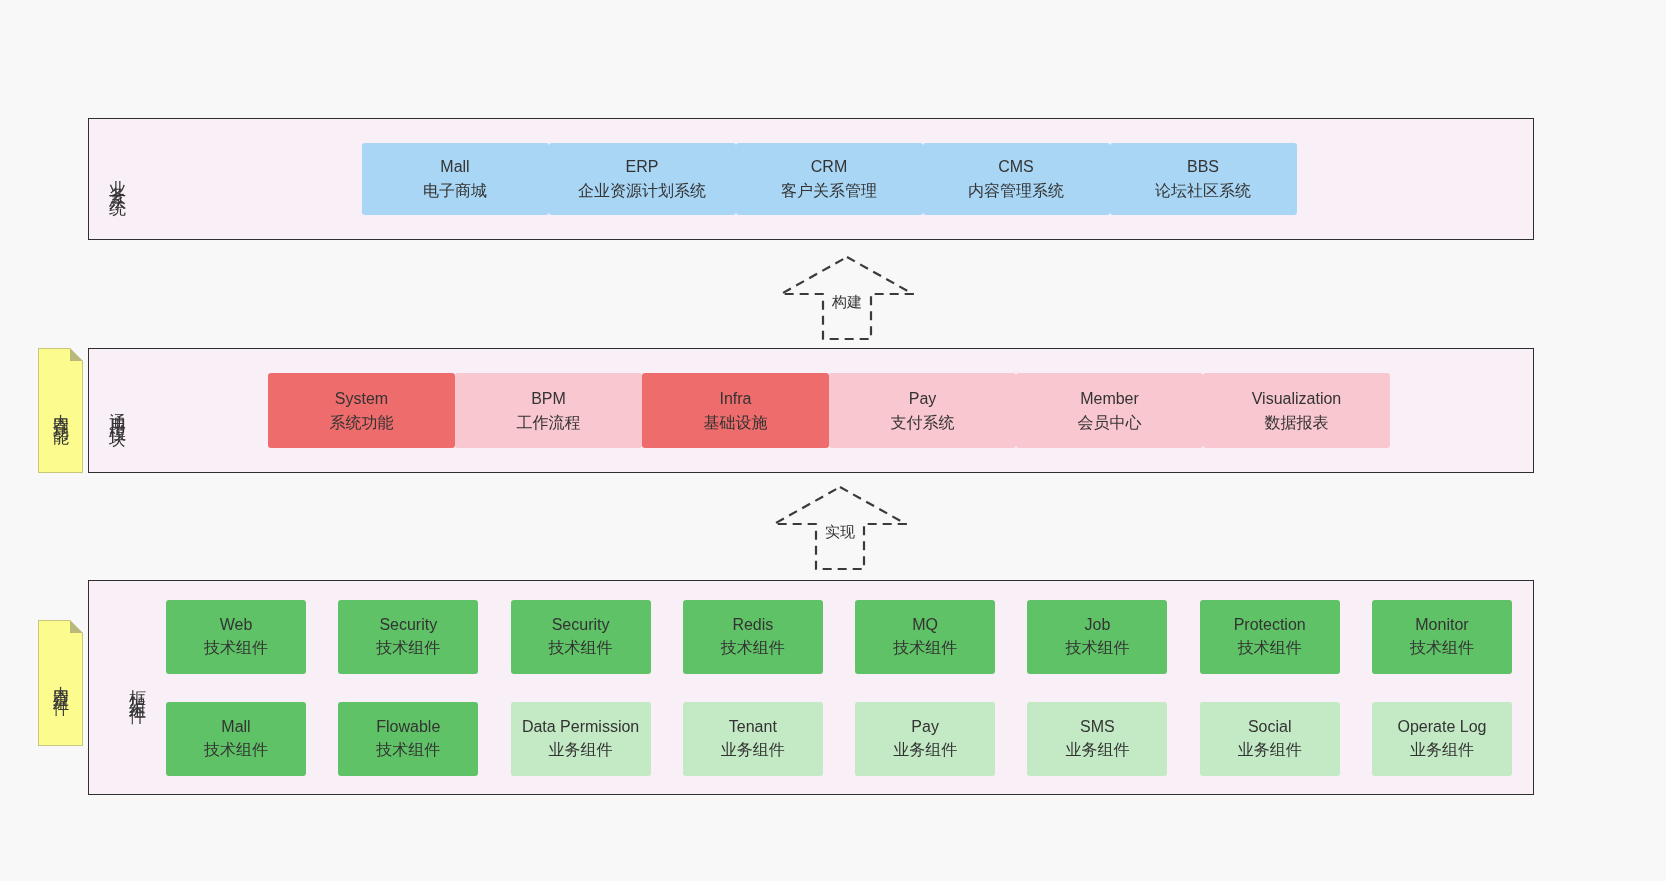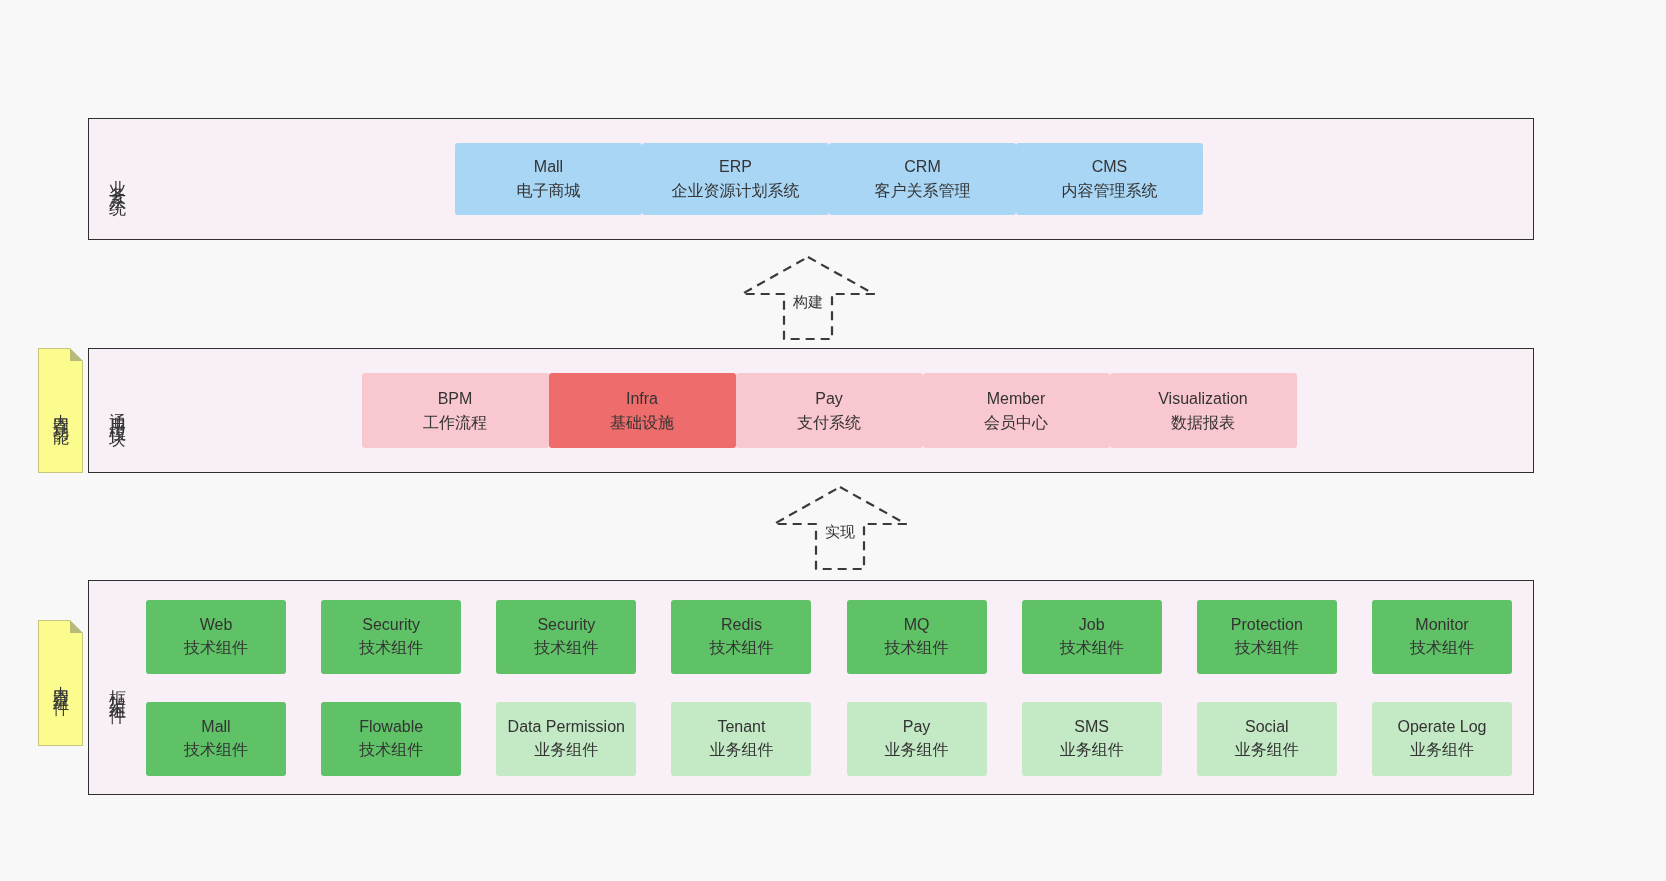--- a/index.html
+++ b/index.html
@@ -7,21 +7,21 @@
   .canvas { position:relative; width:1666px; height:881px; background:#f8f8f8; overflow:hidden; }
 
   
   .band {
     position:absolute; left:88px; width:1446px;
     background:#f9eff7; border:1.5px solid #2f2f2f;
     box-sizing:border-box; display:flex;
   }
   .band-business   { top:118px; height:122px; }
   .band-modules    { top:348px; height:125px; }
-  .band-components { top:580px; height:215px; }
+  .band-components { top:580px; height:215px;padding-left:20px; }
 
   .side-label { flex:0 0 57px; display:flex; align-items:center; justify-content:center; }
   .side-label span {
     writing-mode:vertical-rl; text-orientation:upright;
     font-size:17px; letter-spacing:6px; color:#333;
   }
 
   .box-row { flex:1; display:flex; align-items:center; justify-content:center; padding-right:21px; }
   .grid-rows { flex:1; display:flex; flex-direction:column; justify-content:center; gap:28px; padding-right:21px; }
   .grid-row { display:flex; justify-content:space-between; }
@@ -83,39 +83,47 @@
         <span>企业资源计划系统</span>
       </div>
       <div class="box c-blue">
         <span>CRM</span>
         <span>客户关系管理</span>
       </div>
       <div class="box c-blue">
         <span>CMS</span>
         <span>内容管理系统</span>
       </div>
+      <div class="box c-blue">
+        <span>BBS</span>
+        <span>论坛社区系统</span>
+      </div>
     </div>
   </section>
 
-  <div class="arrow" style="left:738px; top:254px;">
+  <div class="arrow" style="left:777px; top:254px;">
     <svg width="140" height="88" viewBox="0 0 140 88">
       <path d="M70 3 L136 40 L94 40 L94 85 L46 85 L46 40 L4 40 Z" fill="none" stroke="#3a3a3a" stroke-width="2.2" stroke-dasharray="9 6" stroke-linejoin="round"></path>
     </svg>
     <span class="arrow-label">构建</span>
   </div>
 
   <div class="sticky" style="top:348px; height:125px;">
     <span>内置功能</span>
   </div>
 
   <section class="band band-modules">
     <div class="side-label">
       <span>通用模块</span>
     </div>
     <div class="box-row">
+      <div class="box c-red">
+        <span>System</span>
+        <span>系统功能</span>
+      </div>
       <div class="box c-pink">
         <span>BPM</span>
         <span>工作流程</span>
       </div>
       <div class="box c-red">
         <span>Infra</span>
         <span>基础设施</span>
       </div>
       <div class="box c-pink">
         <span>Pay</span>

